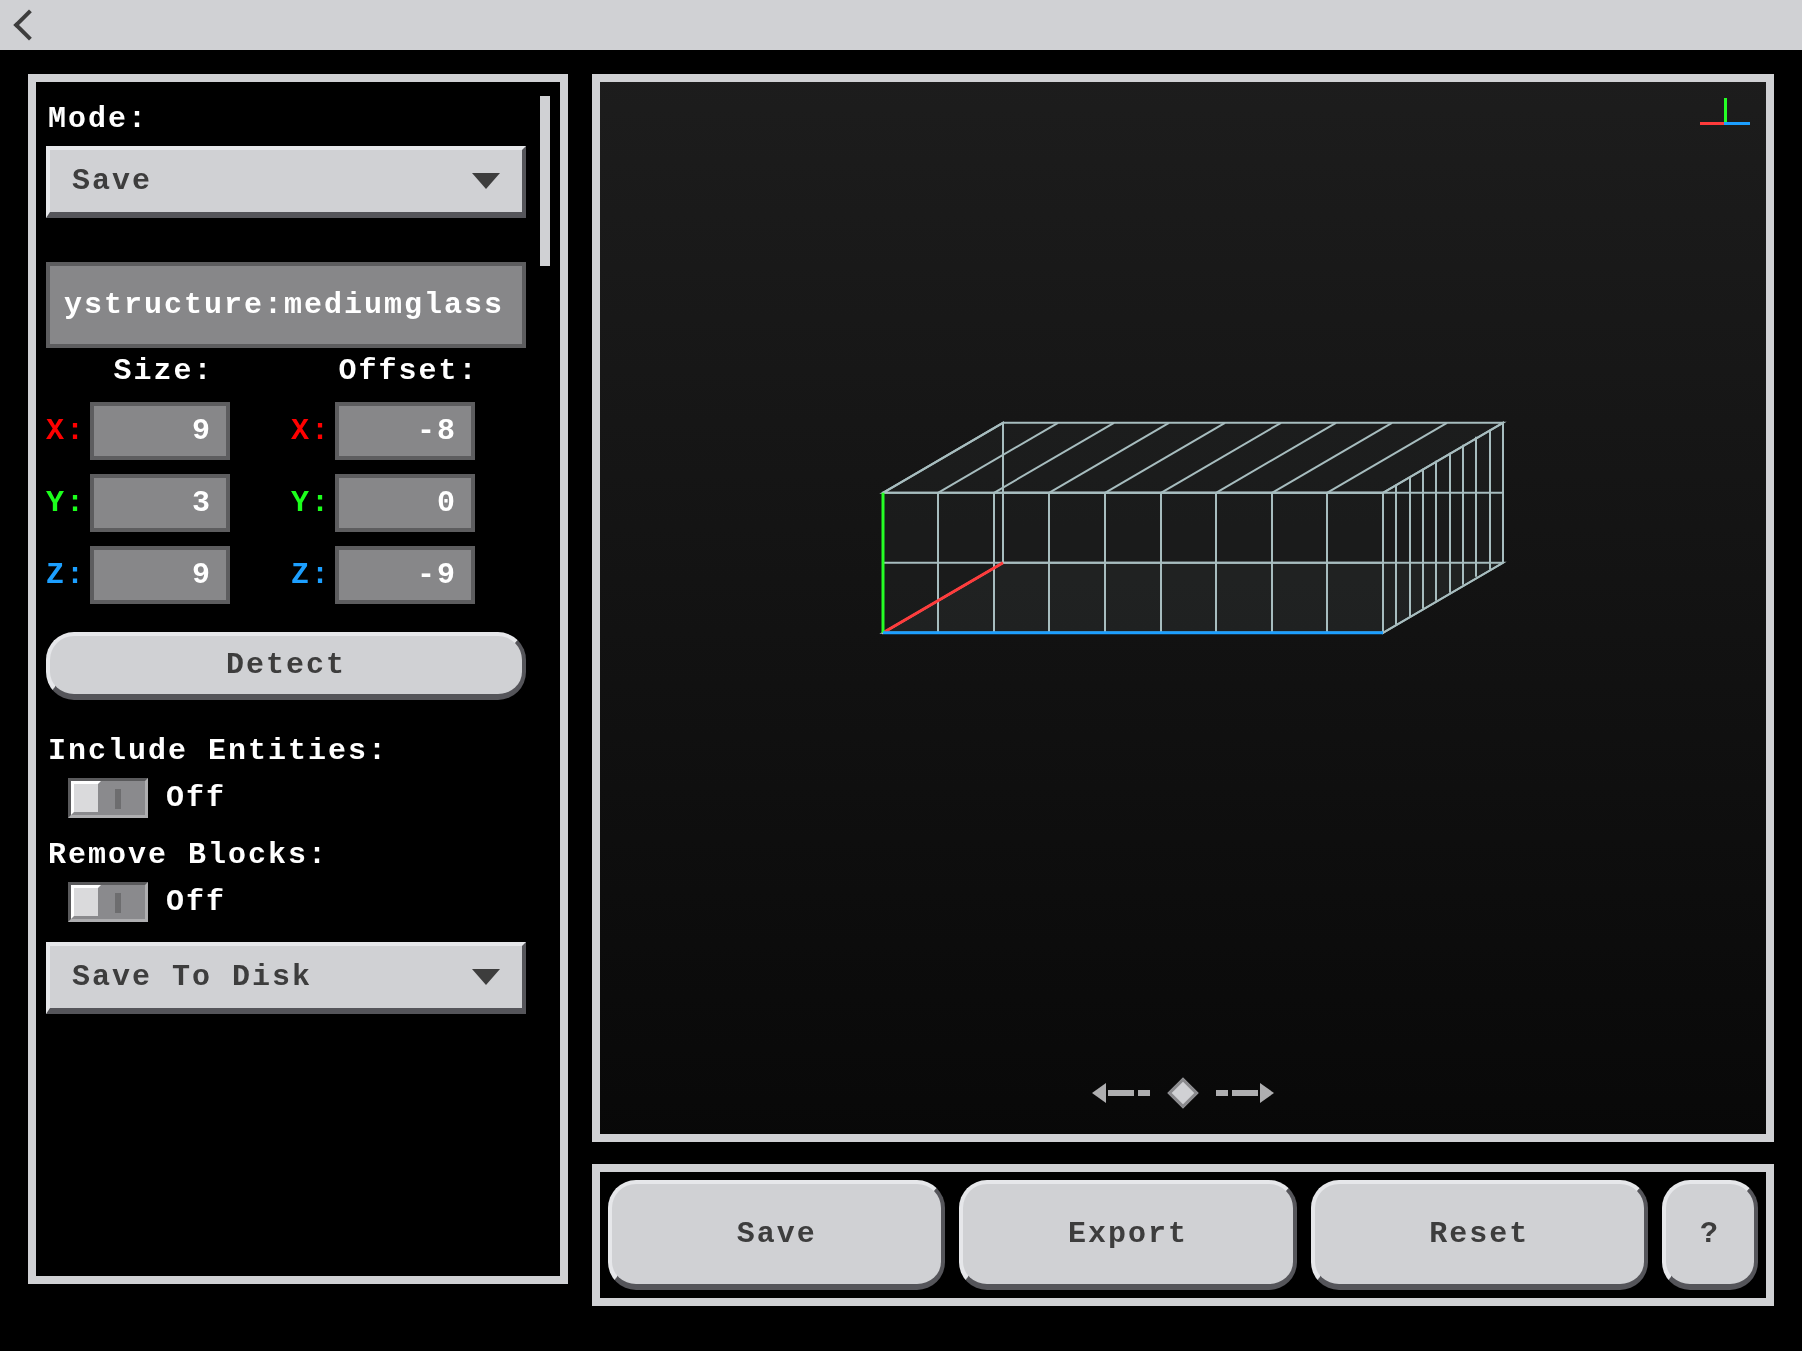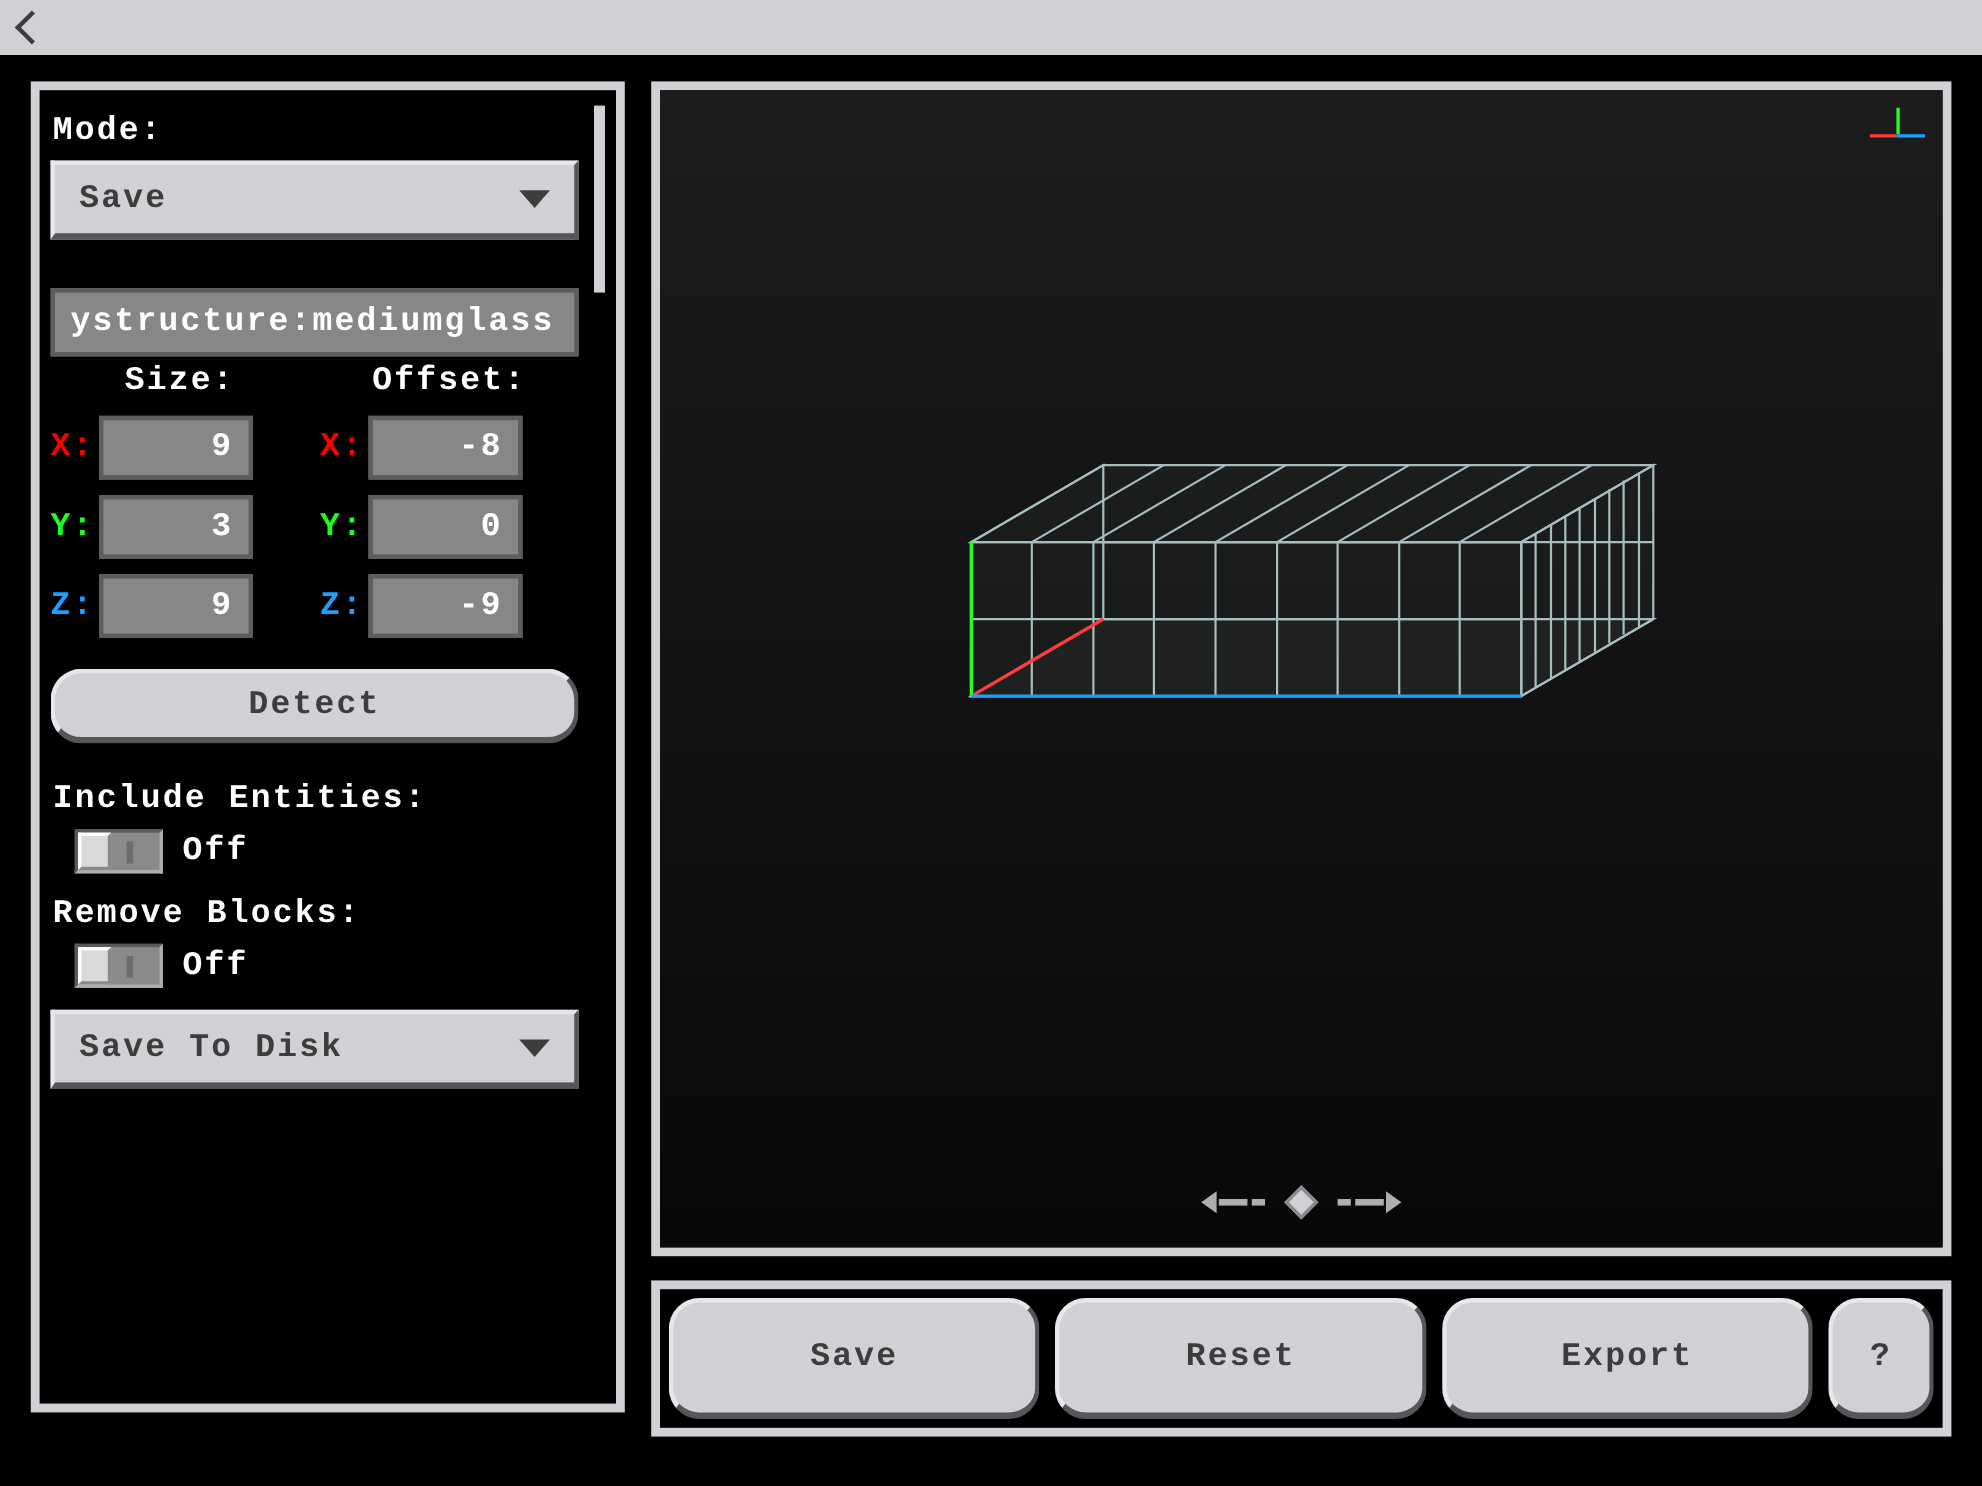--- a/index.html
+++ b/index.html
@@ -81,21 +81,21 @@
   }
 
   .name-input {
     background: #878789;
     border-top: 4px solid #5d5d5f;
     border-left: 4px solid #5d5d5f;
     border-right: 4px solid #5d5d5f;
     border-bottom: 4px solid #5d5d5f;
     color: #fff;
     font-size: 30px;
-    padding: 10px 14px;
+    padding: 22px 14px;
     width: 100%;
     overflow: hidden;
     white-space: nowrap;
   }
 
   .size-offset {
     display: grid;
     grid-template-columns: 1fr 1fr;
     column-gap: 10px;
     margin-top: 6px;
@@ -375,20 +375,20 @@
               <span class="arrow-r"></span>
             </div>
         </div>
       </div>
     </div>
 
     <div class="bottom-panel">
       <div class="panel" style="padding:8px;">
         <div style="display:flex; gap:14px; height:100%;">
           <div class="btn px bottom-btn">Save</div>
+          <div class="btn px bottom-btn">Export</div>
           <div class="btn px bottom-btn">Reset</div>
-          <div class="btn px bottom-btn">Export</div>
           <div class="btn px bottom-btn help-btn">?</div>
         </div>
       </div>
     </div>
   </div>
 </div>
 
 </body></html>

